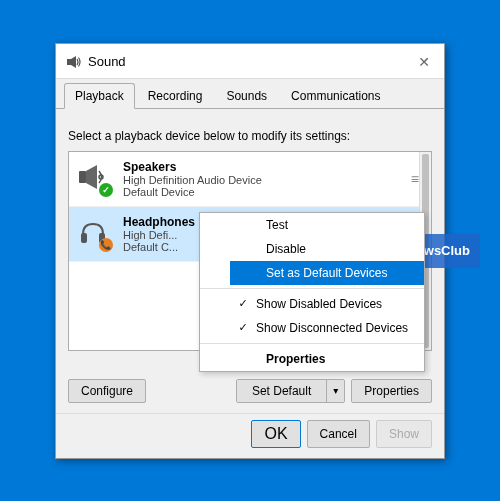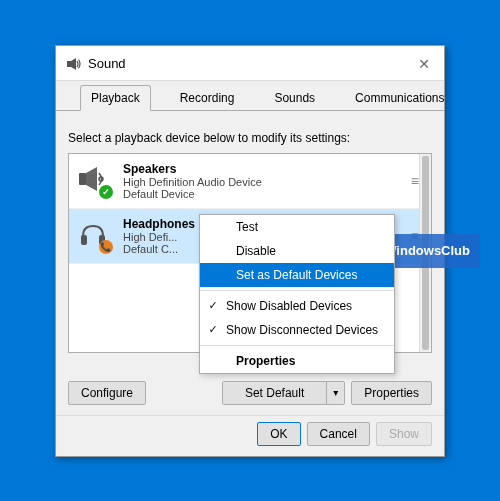--- a/index.html
+++ b/index.html
@@ -62,21 +62,20 @@
     }
     .tab {
       padding: 5px 10px;
       font-size: 12px;
       cursor: pointer;
       border: 1px solid transparent;
       border-bottom: none;
       border-radius: 3px 3px 0 0;
       color: #000;
       background: transparent;
-      margin-left: 16px;
     }
     .tab.active {
       background: #f0f0f0;
       border-color: #adadad;
       border-bottom: 1px solid #f0f0f0;
       margin-bottom: -1px;
       z-index: 1;
     }
     .content {
       background: #f0f0f0;
@@ -165,20 +164,21 @@
       min-width: 170px;
     }
     .ctx-item {
       padding: 5px 16px;
       font-size: 12px;
       cursor: pointer;
       color: #000;
       display: flex;
       align-items: flex-start;
       gap: 6px;
+      margin-left: 30px;
     }
     .ctx-item.highlighted { background: #0078d7; color: #fff; }
     .ctx-item.has-check { padding-left: 6px; }
     .ctx-check {
       width: 14px;
       text-align: center;
       font-size: 11px;
       flex-shrink: 0;
     }
     .ctx-separator { border-top: 1px solid #ddd; margin: 3px 0; }
@@ -202,39 +202,39 @@
       color: #000;
     }
     .btn-split {
       display: flex;
       align-items: stretch;
       border: 1px solid #adadad;
       border-radius: 2px;
       overflow: hidden;
     }
     .btn-split-main {
-      padding: 4px 22px;
+      padding: 4px 15px;
       background: #e1e1e1;
       cursor: pointer;
       font-size: 12px;
       border: none;
       border-right: 1px solid #adadad;
       color: #000;
     }
     .btn-split-arrow {
       padding: 4px 6px;
       background: #e1e1e1;
       cursor: pointer;
       border: none;
       font-size: 10px;
       color: #000;
     }
     .btn-primary {
       padding: 4px 12px;
-      font-size: 12px;
+      font-size: 16px;
       border: 1px solid #0078d7;
       background: #e1e1e1;
       cursor: pointer;
       border-radius: 2px;
       color: #000;
     }
     .btn-disabled {
       color: #aaa;
       border-color: #ccc;
       background: #e8e8e8;

